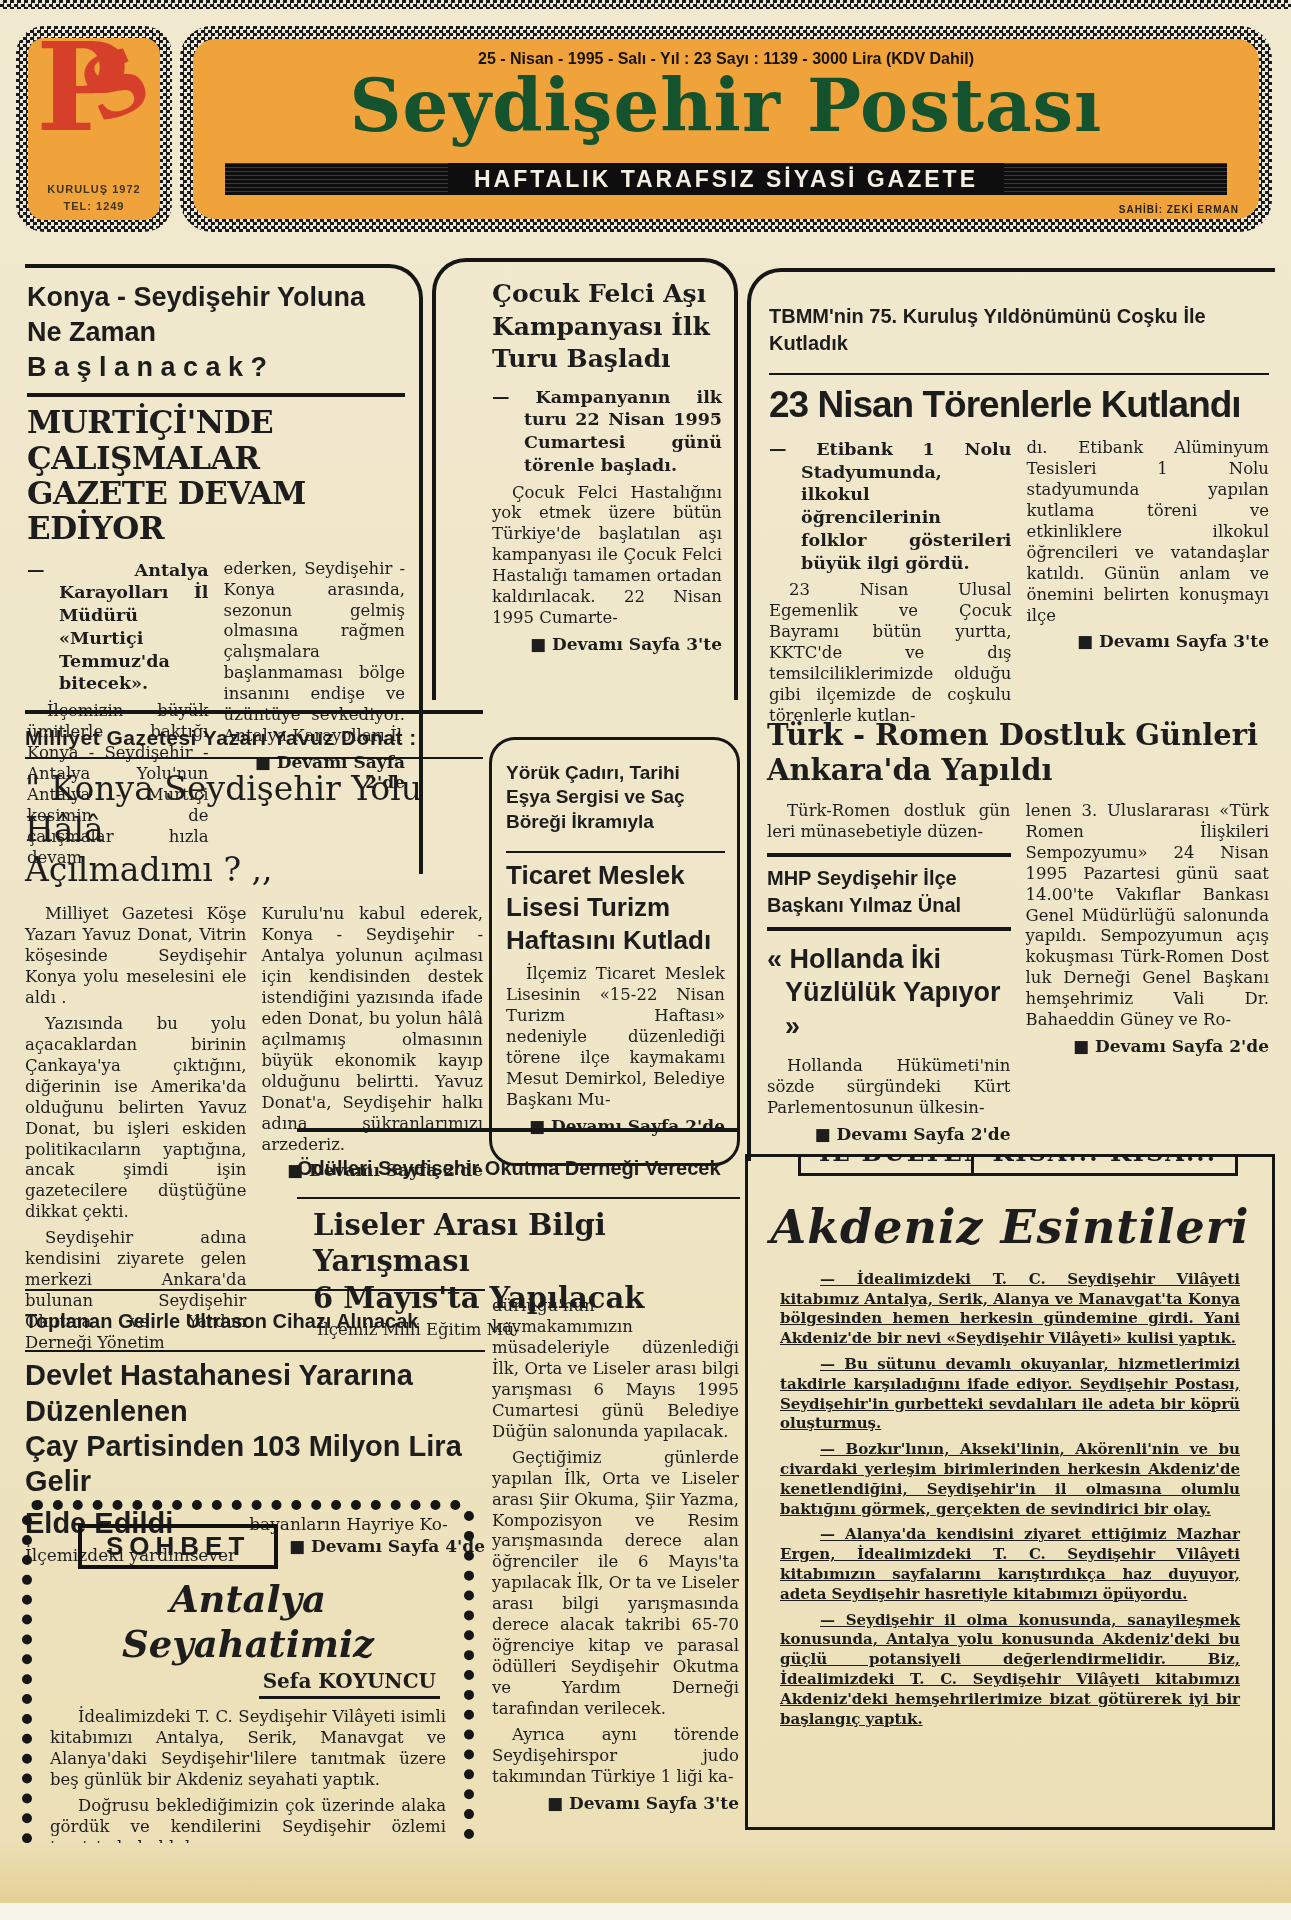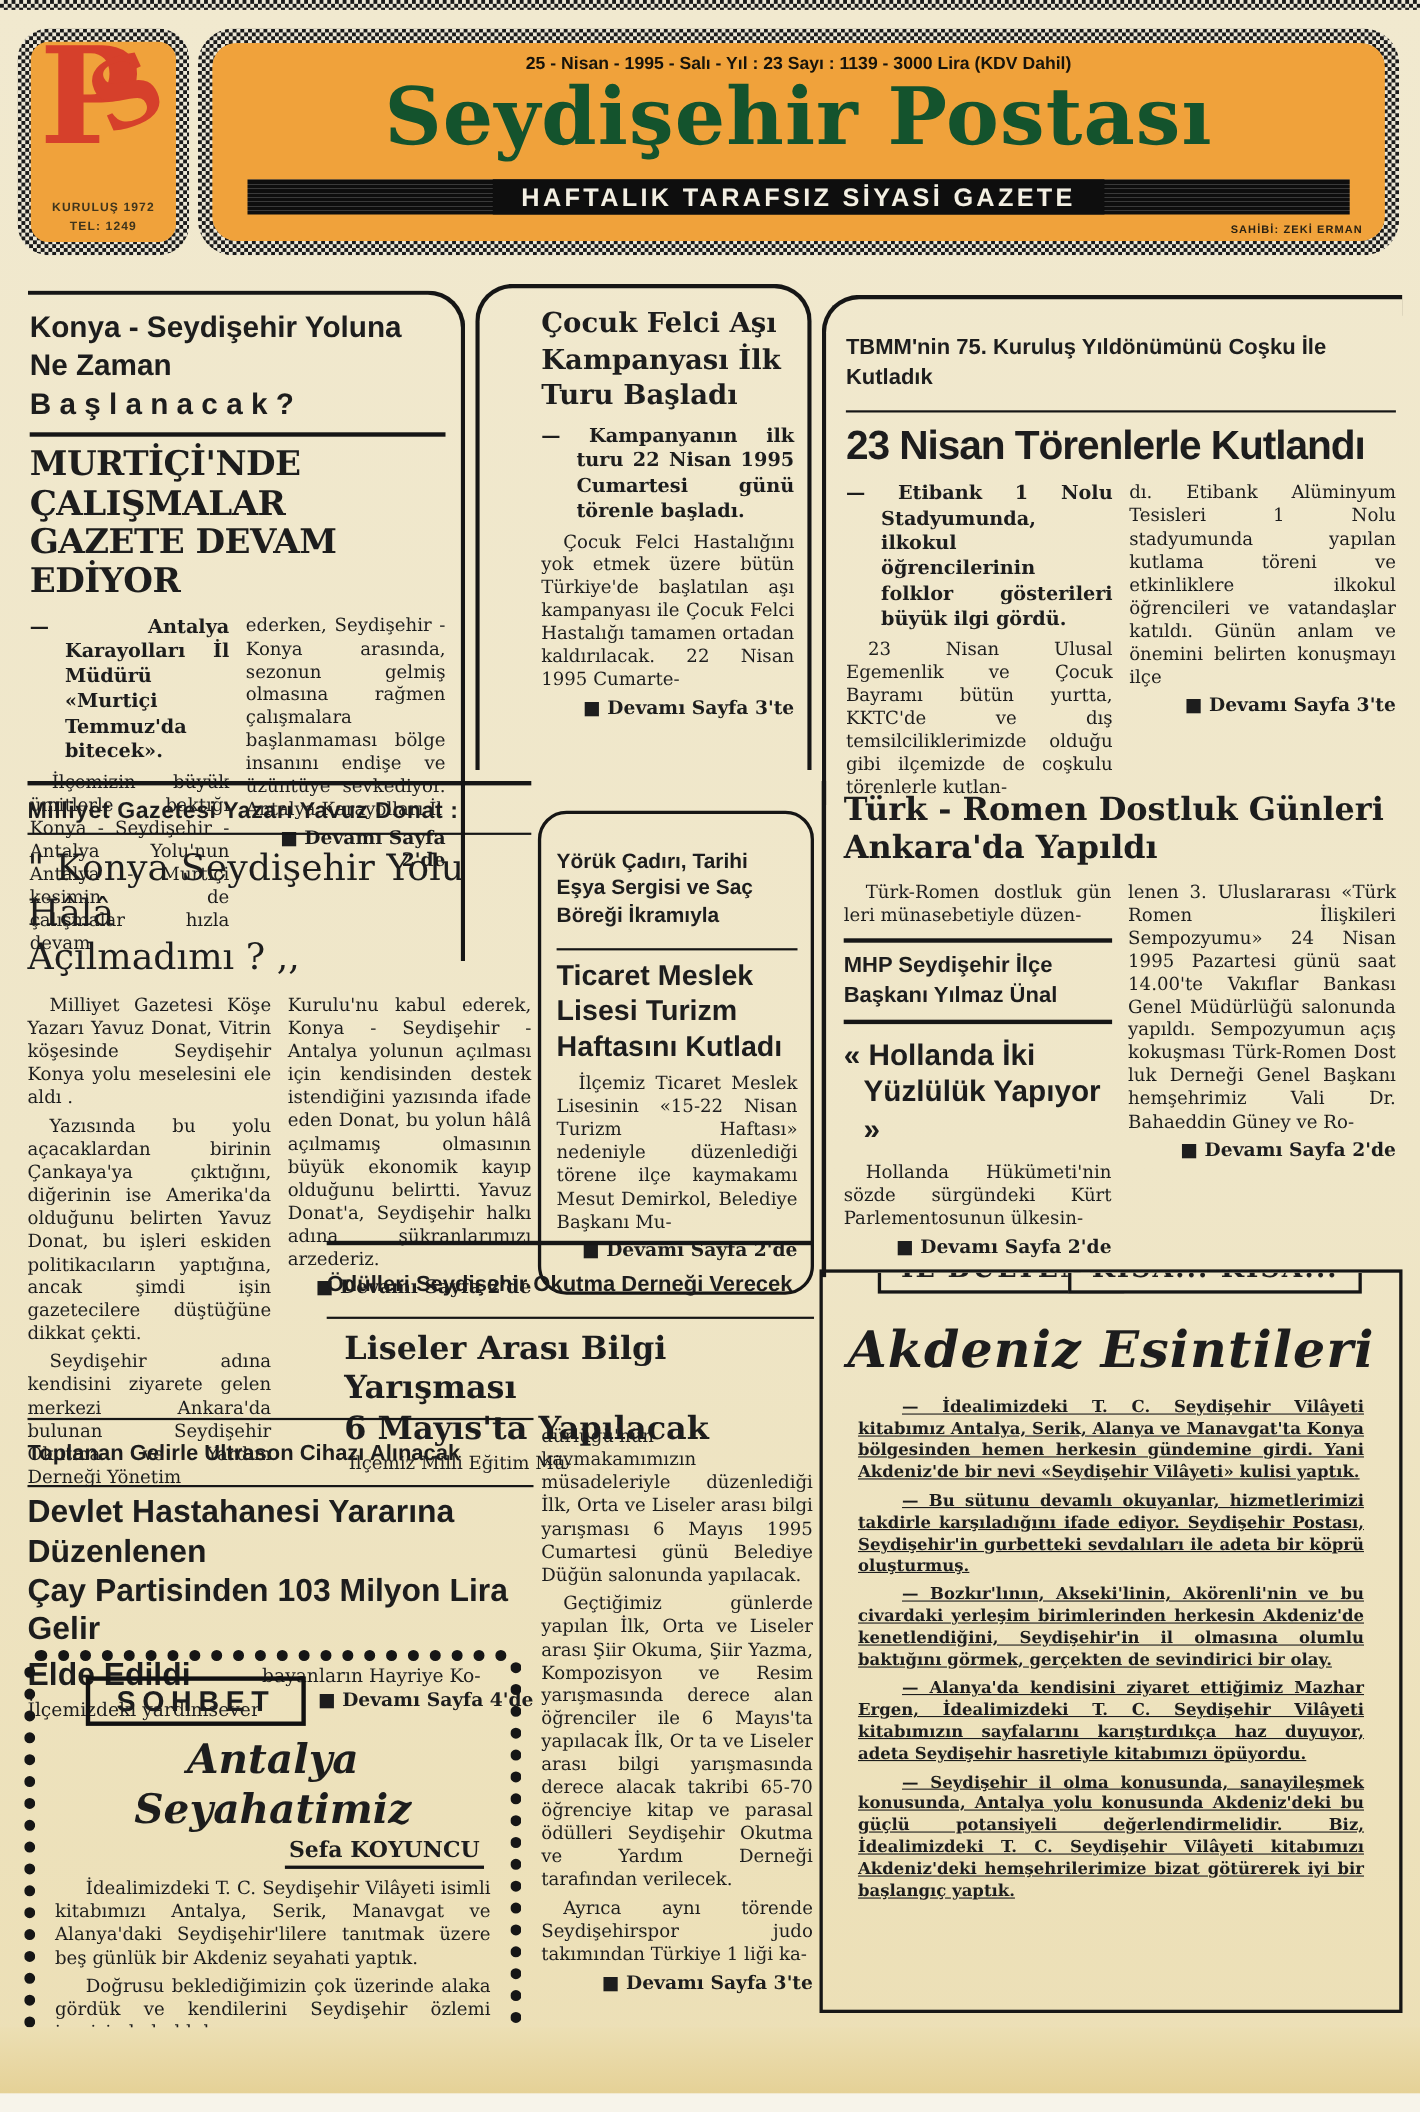--- a/index.html
+++ b/index.html
@@ -44,38 +44,38 @@
          border-right:4px solid #161616;border-radius:34px 34px 0 0;padding:16px 12px 0 56px;box-sizing:border-box;}
   .b-head{font:bold 25px/1.3 "DejaVu Serif",serif;margin:0 0 10px;}
   #sec-c{left:747px;top:268px;width:528px;min-height:432px;border-top:4px solid #161616;border-left:4px solid #161616;
          border-top-left-radius:34px;padding:14px 6px 0 18px;box-sizing:border-box;}
   .c-kick{font:bold 20px/1.35 "Liberation Sans",sans-serif;max-width:440px;}
   .c-head{font:bold 37px/1.1 "Liberation Sans",sans-serif;letter-spacing:-1px;margin:10px 0 12px;}
   #sec-d{left:25px;top:710px;width:458px;border-top:4px solid #161616;padding-top:8px;}
   .d-kick{font:bold 21px/1.3 "Liberation Sans",sans-serif;letter-spacing:0.5px;margin:2px 0 0;}
   .d-head{font:normal 33px/1.22 "DejaVu Serif",serif;margin:10px 0 14px;}
   #sec-e{left:489px;top:737px;width:251px;border:3.5px solid #161616;border-radius:26px;
-         padding:16px 12px 10px 14px;box-sizing:border-box;}
+         padding:5px 12px 10px 14px;box-sizing:border-box;}
   .e-kick{font:bold 19px/1.3 "Liberation Sans",sans-serif;}
   .e-head{font:bold 26px/1.25 "Liberation Sans",sans-serif;margin:6px 0 8px;}
   #sec-f{left:747px;top:710px;width:528px;min-height:400px;border-left:4px solid #161616;
          padding:8px 6px 0 16px;box-sizing:border-box;}
   .f-head{font:bold 29px/1.22 "DejaVu Serif",serif;margin:0 0 12px;}
   .mhp-kick{border-top:4px solid #161616;border-bottom:4px solid #161616;padding:8px 0;
             font:bold 20px/1.35 "Liberation Sans",sans-serif;margin:10px 0 12px;}
   .hollanda-head{font:bold 27px/1.25 "Liberation Sans",sans-serif;margin:4px 0 12px;}
   .hollanda-head .l2{padding-left:18px;display:inline-block;}
   #sec-g{left:297px;top:1128px;width:443px;border-top:4px solid #161616;padding-top:6px;}
   .g-kick{font:bold 20px/1.3 "Liberation Sans",sans-serif;}
   .g-head{font:bold 29px/1.25 "DejaVu Serif",serif;margin:8px 16px 4px;}
   #sec-g2{left:492px;top:1296px;width:247px;}
   #sec-h{left:25px;top:1283px;width:460px;}
   .h-kick{font:bold 20px/1.3 "Liberation Sans",sans-serif;}
   .h-head{font:bold 29px/1.22 "Liberation Sans",sans-serif;margin:6px 0 0;}
-  .h-row{display:flex;align-items:flex-start;gap:2px;}
+  .h-row{display:flex;align-items:flex-start;gap:13px;}
   .h-note{font-size:17px;margin-top:4px;}
   #sec-i{left:22px;top:1500px;width:452px;border:10px dotted #161616;border-radius:16px;
          padding:14px 18px 12px;box-sizing:border-box;}
   .sohbet-label{display:inline-block;border:4px solid #111;padding:3px 24px;margin-left:28px;
          font:bold 26px/1.2 "Liberation Sans",sans-serif;letter-spacing:6px;}
   .sohbet-head{font:bold italic 37px/1.2 "DejaVu Serif",serif;font-style:italic;text-align:center;margin:8px 0 0;}
   .sohbet-byline-wrap{text-align:right;margin:2px 6px 8px 0;}
   .sohbet-byline{display:inline-block;font:bold 20px/1.3 "DejaVu Serif",serif;border-bottom:3.5px solid #161616;padding:0 4px 2px;}
   #sec-j{left:745px;top:1154px;width:530px;height:676px;border:3.5px solid #161616;
          padding:30px 20px 10px;box-sizing:border-box;overflow:hidden;}

